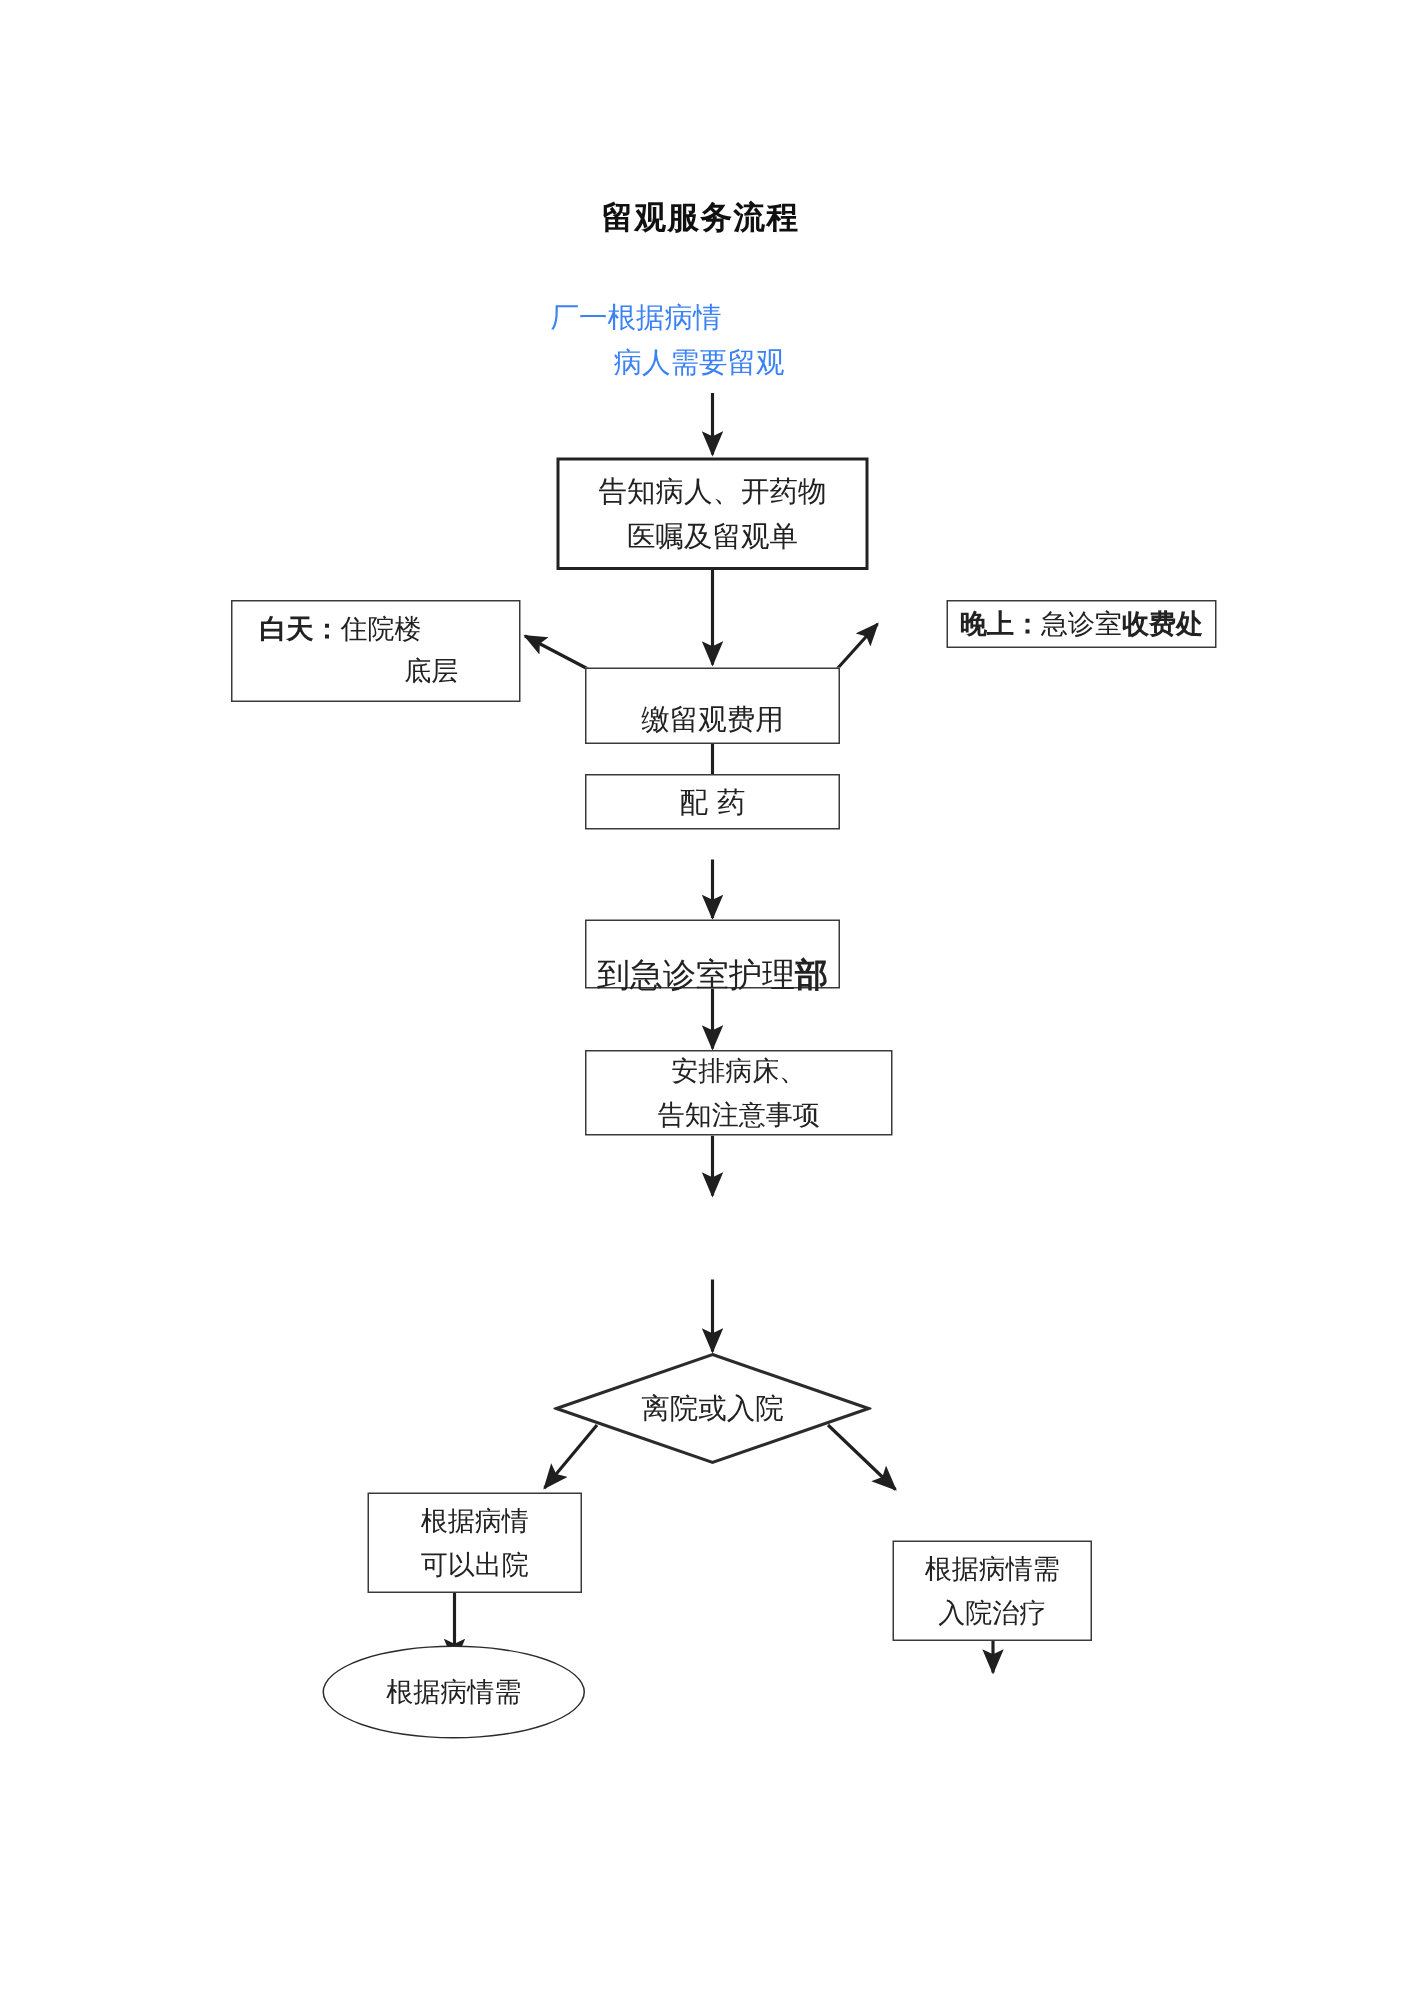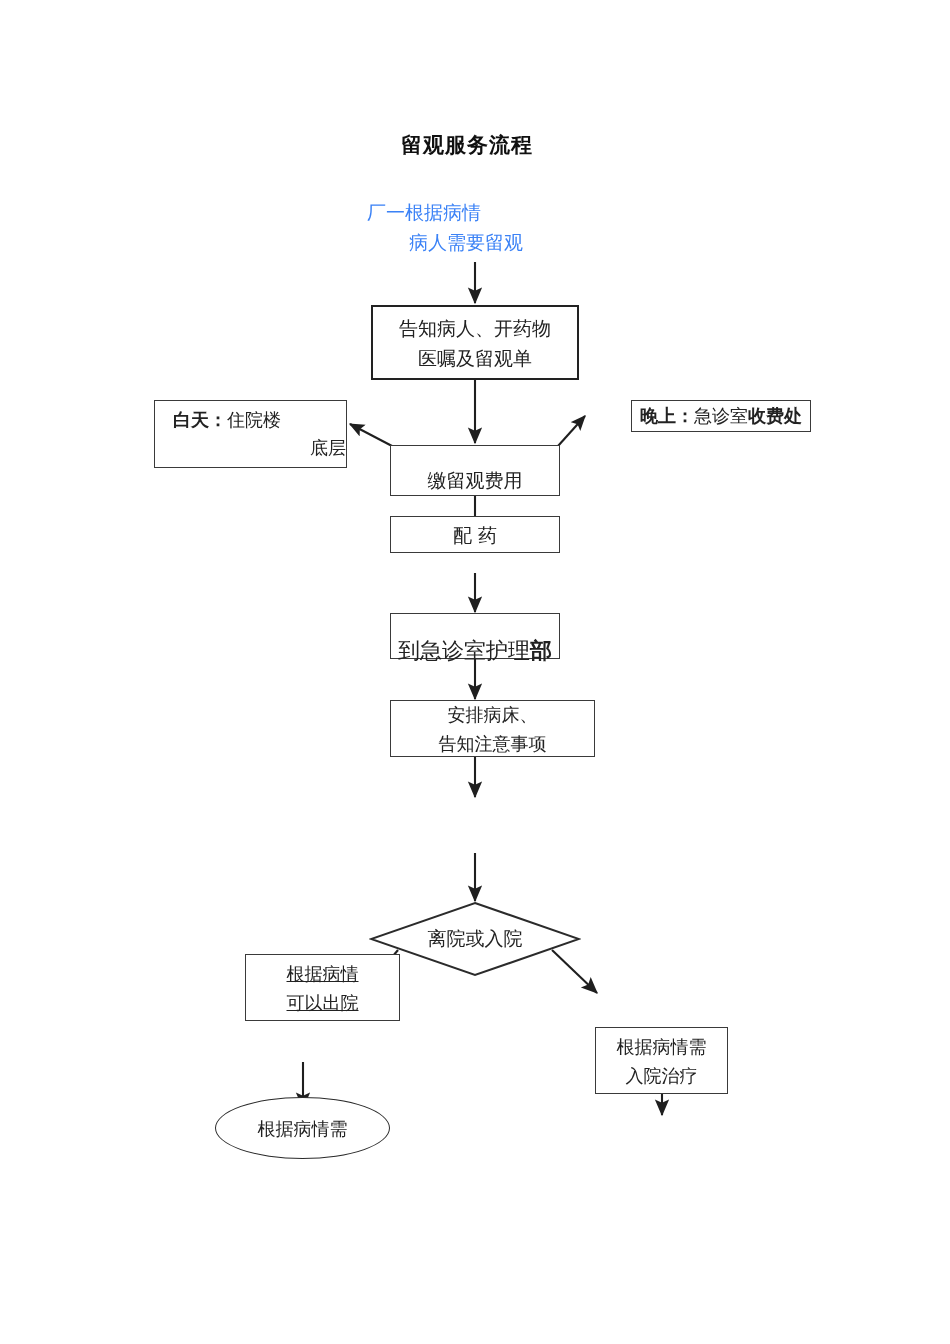--- a/index.html
+++ b/index.html
@@ -149,21 +149,21 @@
   <div class="node box thick" style="left:371px; top:305px; width:208px; height:75px;">
     <span class="lbl">告知病人、开药物
 医嘱及留观单</span>
   </div>
 
   <div class="node box" style="left:154px; top:400px; width:193px; height:68px;">
     <div style="width:100%; padding-left:10px; box-sizing:border-box;">
       <div style="text-align:left; padding-left:8px; font-size:18px; line-height:28px;">
         <span class="b">白天：</span><span>住院楼</span>
       </div>
-      <div style="text-align:right; padding-left:64px; font-size:18px; line-height:28px;">底层</div>
+      <div style="text-align:center; padding-left:64px; font-size:18px; line-height:28px;">底层</div>
     </div>
   </div>
 
   <div class="node box" style="left:587px; top:400px; width:180px; height:32px;margin-left:44px;">
     <span style="font-size:18px;">
       <span class="b">晚上：</span><span>急诊室</span><span class="b">收费处</span>
     </span>
   </div>
 
   <div class="node box" style="left:390px; top:445px; width:170px; height:51px;align-items:flex-end;">
@@ -186,21 +186,21 @@
   </div>
 
 
   <div class="diamond-wrap" style="left:369px; top:901px; width:212px; height:76px;">
     <svg width="212" height="76" viewBox="0 0 212 76">
       <polygon points="106,2 210,38 106,74 2,38" fill="#ffffff" stroke="#2b2b2b" stroke-width="2"></polygon>
     </svg>
     <div class="diamond-label">离院或入院</div>
   </div>
 
-  <div class="node box" style="left:245px; top:954px; width:155px; height:67px;text-decoration:underline;">
+  <div class="node box" style="left:245px; top:995px; width:143px; height:67px;">
     <span class="lbl sm">根据病情
 可以出院</span>
   </div>
 
   <div class="node box" style="left:595px; top:995px; width:133px; height:67px;margin-top:32px;">
     <span class="lbl sm">根据病情需
 入院治疗</span>
   </div>
 
   <div class="node ellipse" style="left:215px; top:1097px; width:175px; height:62px;">

